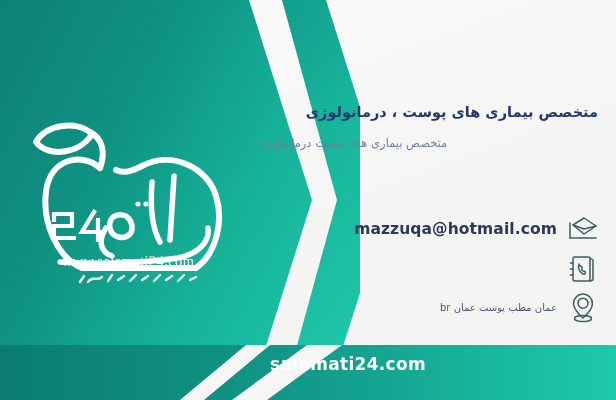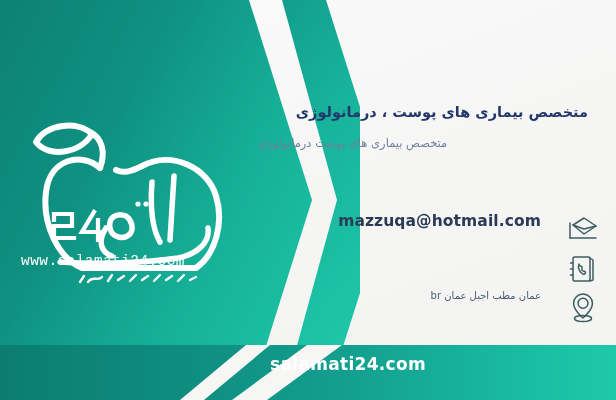--- a/index.html
+++ b/index.html
@@ -102,27 +102,27 @@
     position: absolute;
     left: 20px;
     top: 112px;
     width: 220px;
     height: 175px;
   }
   .logo-svg { display: block; }
 
   .logo-url {
     position: absolute;
-    left: 3px;
+    left: 28px;
     top: 253px;
     width: 200px;
     text-align: center;
     color: #ffffff;
     font-size: 14.5px;
-    font-family: Liberation Mono, monospace;
+    font-family: Liberation Serif, serif;
     letter-spacing: 0.4px;
   }
 
   
 
   .doctor-name {
     position: absolute;
     right: 18px;
     top: 42px;
     width: 330px;
@@ -130,21 +130,21 @@
     direction: rtl;
     color: #14706c;
     font-size: 27px;
     font-weight: bold;
     line-height: 1.2;
     white-space: nowrap;
   }
 
   .specialty-main {
     position: absolute;
-    right: 28px;
+    right: 18px;
     top: 103px;
     width: 340px;
     text-align: right;
     direction: rtl;
     color: #23376b;
     font-size: 14.5px;
     font-weight: bold;
     line-height: 1.3;
   }
 
@@ -159,23 +159,23 @@
     font-size: 11.5px;
     line-height: 1.3;
   }
 
   
 
   .contact-row {
     position: absolute;
     right: 16px;
     display: flex;
-    align-items: flex-start;
+    align-items: center;
     justify-content: flex-end;
-    gap: 25px;
+    gap: 9px;
   }
   .contact-row .ctext {
     direction: rtl;
     text-align: right;
     color: #2b3a56;
     white-space: nowrap;
   }
 
   .row-email { top: 212px; }
   .row-email .ctext {
@@ -291,21 +291,21 @@
           <path d="M10 10 C9 13, 10 17, 13 19.5 C14.6 20.8, 16 20.2, 16.4 18.8
                    C16.6 18, 16 17.4, 15.2 17.2 L13.9 16.9
                    C13.2 16.7, 12.8 16, 12.9 15.3 L13.1 13.9
                    C13.2 13.1, 12.8 12.4, 12 12.2 C11 11.9, 10.2 12.4, 10 10 Z"></path>
         </g>
       </svg>
     </span>
   </div>
 
   <div class="contact-row row-address">
-    <span class="ctext">عمان مطب اجبل عمان br</span>
+    <span class="ctext">عمان مطب پوست عمان br</span>
     <span class="icon-box">
       <svg width="30" height="32" viewBox="0 0 30 32">
         <g fill="none" stroke="#3c5c60" stroke-width="1.5" stroke-linecap="round" stroke-linejoin="round">
           <path d="M15 3 C9.8 3, 5.6 7.2, 5.6 12.4
                    C5.6 19, 15 27, 15 27
                    C15 27, 24.4 19, 24.4 12.4
                    C24.4 7.2, 20.2 3, 15 3 Z"></path>
           <circle cx="15" cy="12.2" r="5"></circle>
           <ellipse cx="15" cy="27.5" rx="8.5" ry="3"></ellipse>
         </g>

